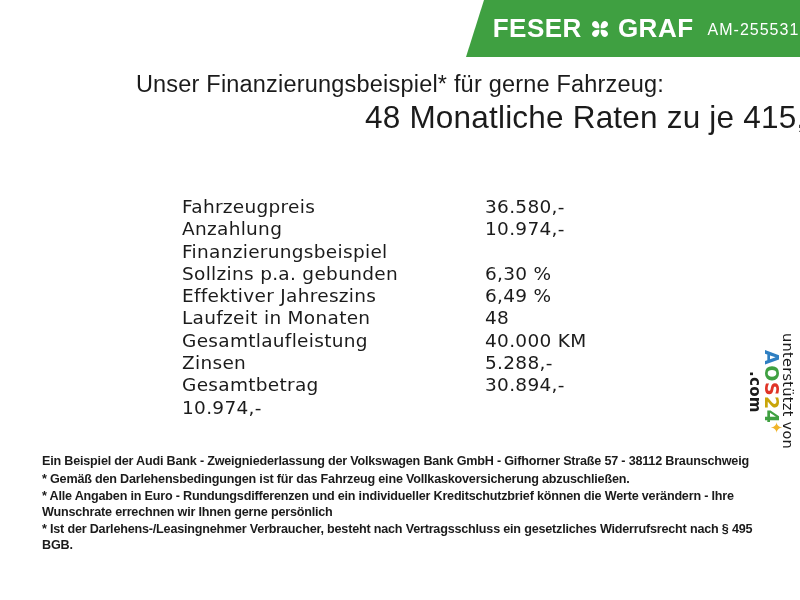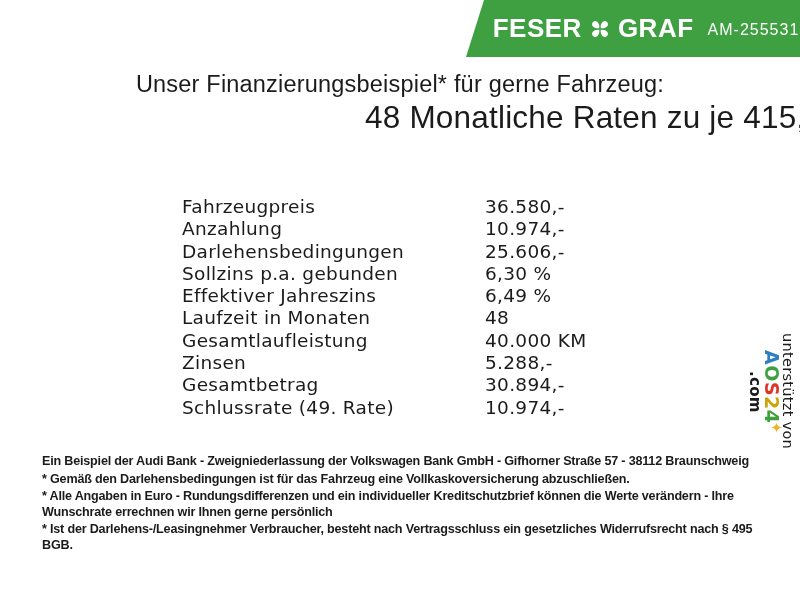--- a/index.html
+++ b/index.html
@@ -76,22 +76,21 @@
   <div class="ftable">
     <div class="frow">
       <span class="lbl">Fahrzeugpreis</span>
       <span class="val">36.580,-</span>
     </div>
     <div class="frow">
       <span class="lbl">Anzahlung</span>
       <span class="val">10.974,-</span>
     </div>
     <div class="frow">
-      <span class="lbl">Darlehensbedingungen</span>
-      <span class="val">25.606,-</span>
+      <span class="lbl">Finanzierungsbeispiel</span>
     </div>
     <div class="frow">
       <span class="lbl">Sollzins p.a. gebunden</span>
       <span class="val">6,30 %</span>
     </div>
     <div class="frow">
       <span class="lbl">Effektiver Jahreszins</span>
       <span class="val">6,49 %</span>
     </div>
     <div class="frow">
@@ -104,21 +103,20 @@
     </div>
     <div class="frow">
       <span class="lbl">Zinsen</span>
       <span class="val">5.288,-</span>
     </div>
     <div class="frow">
       <span class="lbl">Gesamtbetrag</span>
       <span class="val">30.894,-</span>
     </div>
     <div class="frow">
-      <span class="lbl">Schlussrate (49. Rate)</span>
       <span class="val">10.974,-</span>
     </div>
   </div>
 
   <div class="sidebar">
     <span class="supported">unterstützt von</span>
     <span class="aos-logo"><span style="color: rgb(46, 127, 194);">A</span><span style="color: rgb(63, 160, 65);">O</span><span style="color: rgb(224, 52, 39);">S</span><span style="color: rgb(201, 165, 10);">2</span><span style="color: rgb(63, 160, 65);">4</span><span class="logo-star" style="color: rgb(240, 180, 41);">✦</span></span>
     <span class="domain">.com</span>
   </div>
 

